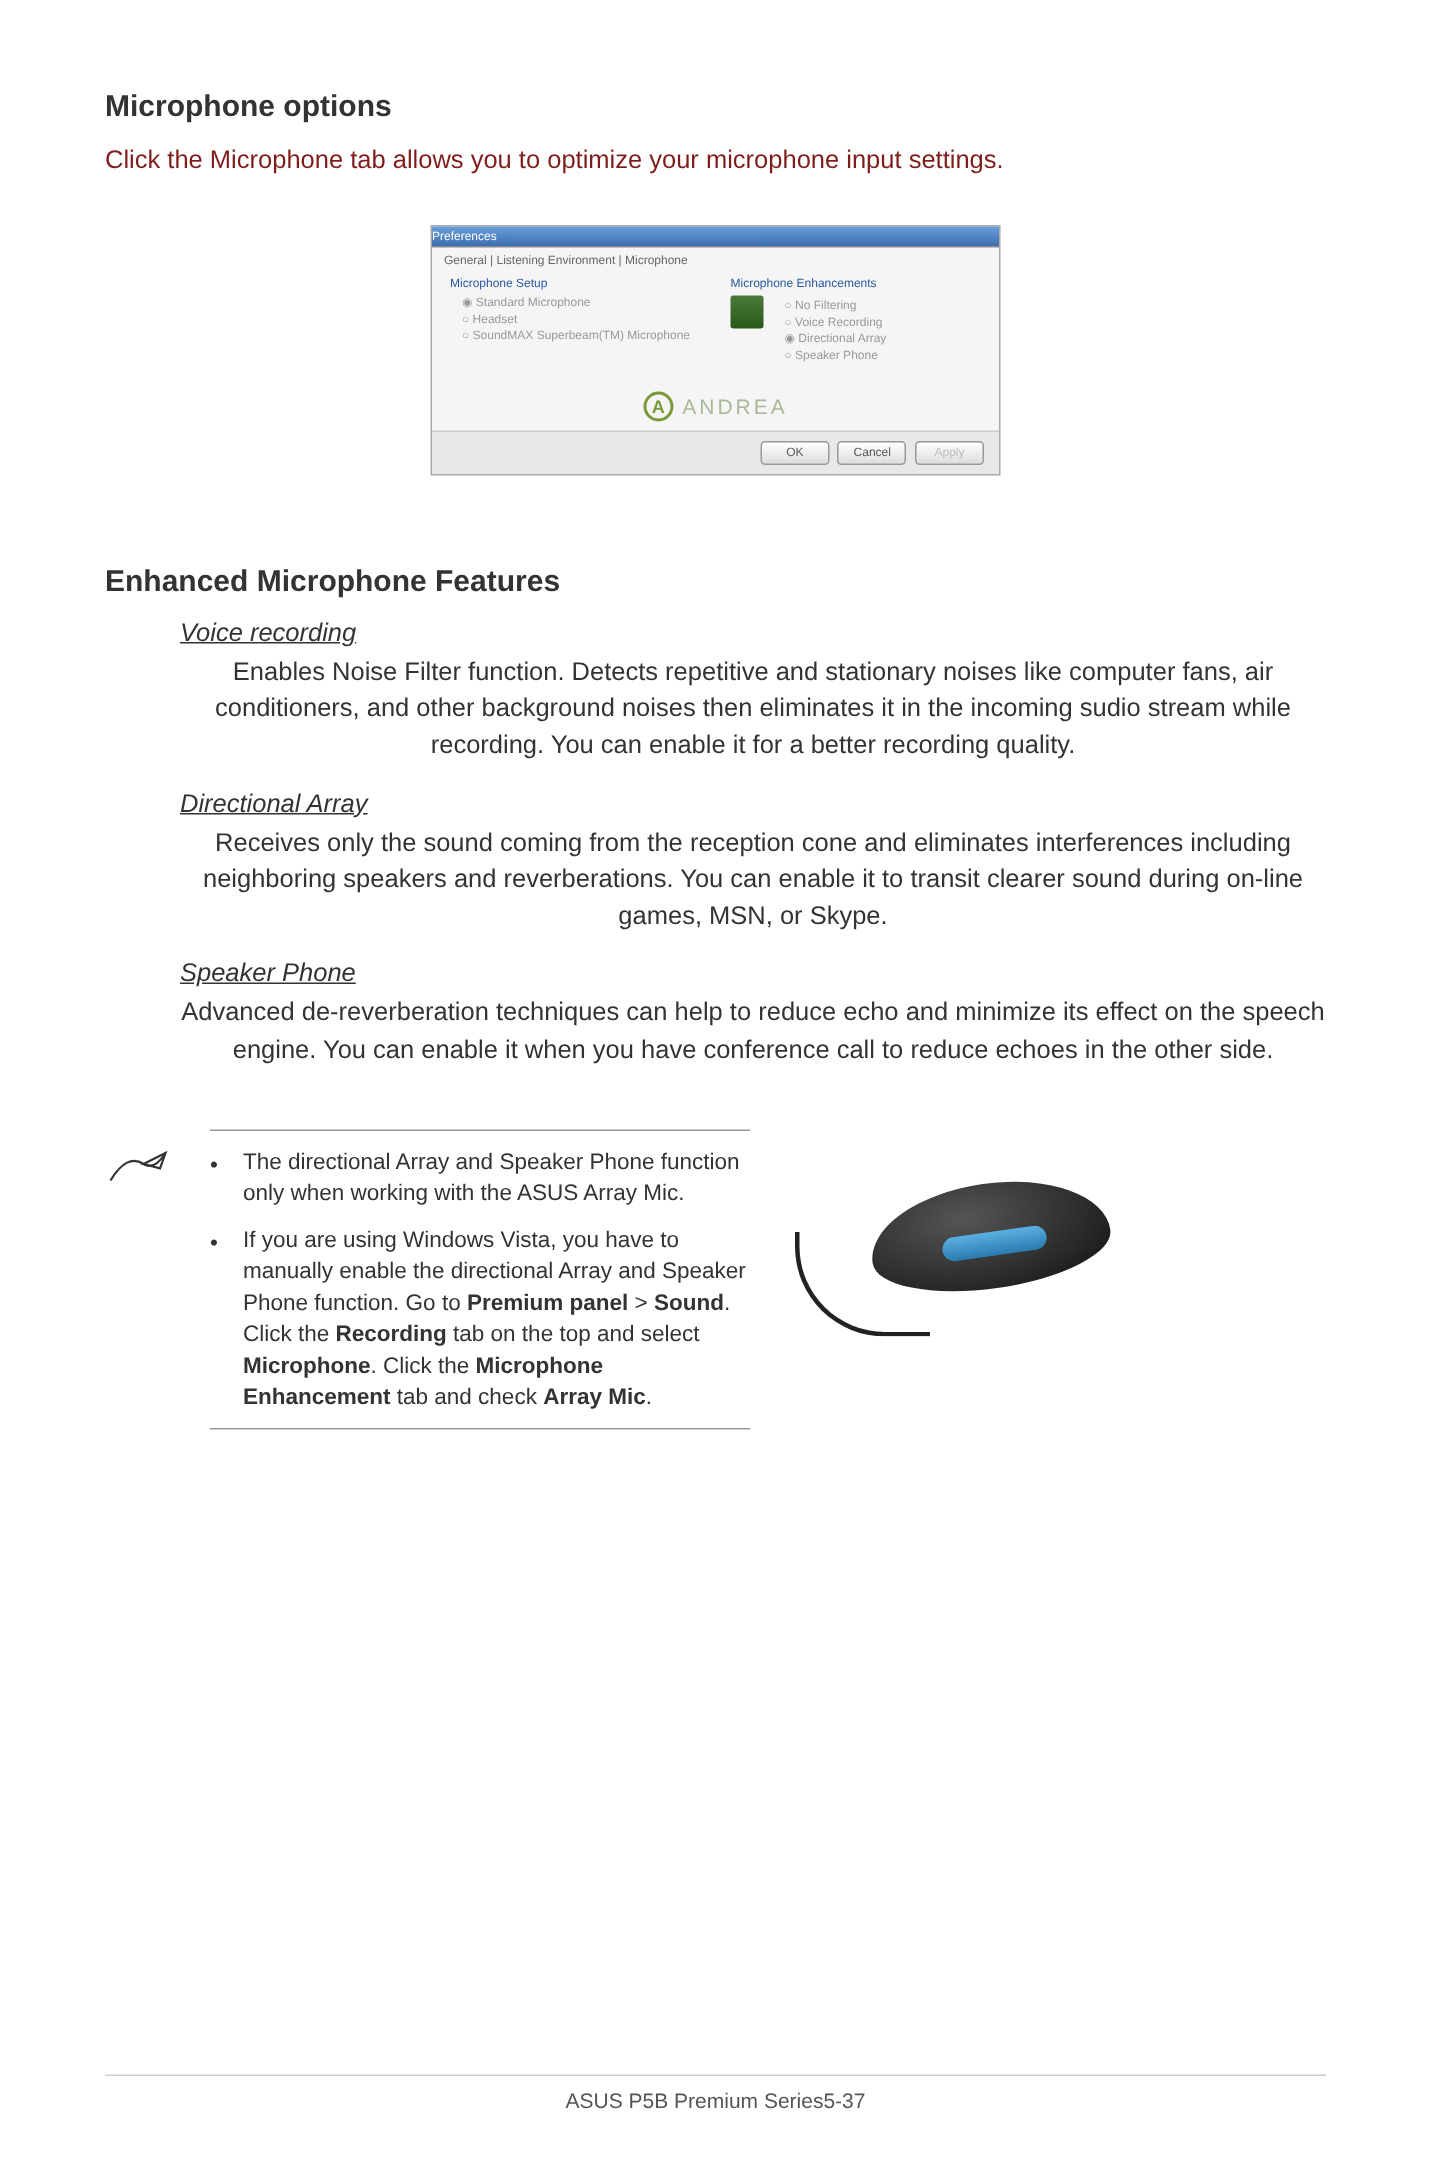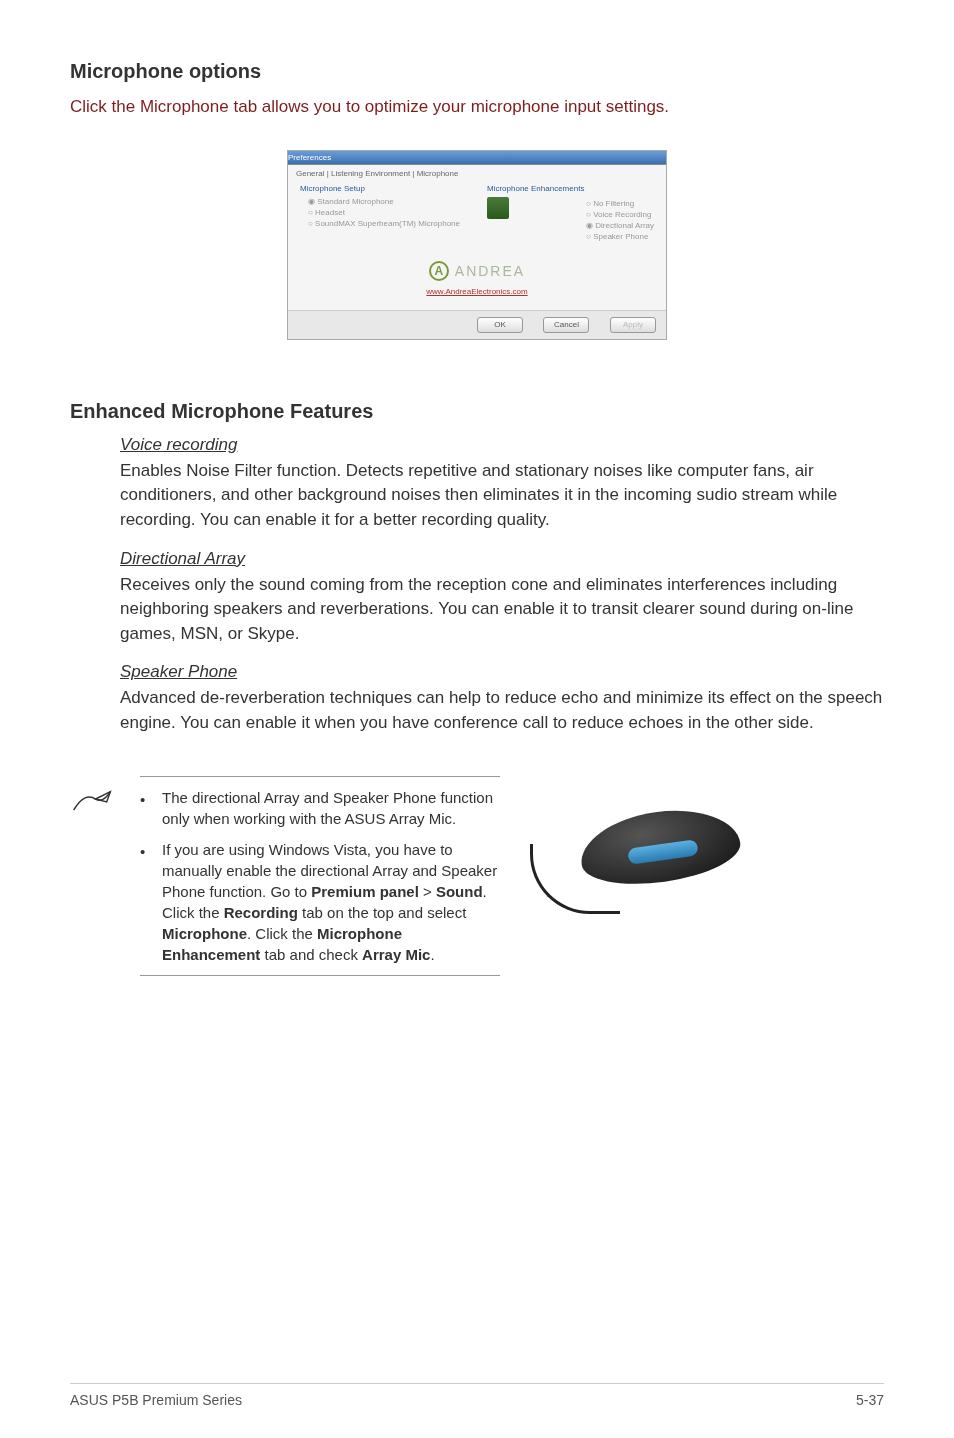--- a/index.html
+++ b/index.html
@@ -36,20 +36,21 @@
       font-style: italic;
       text-decoration: underline;
       color: #333;
       margin-bottom: 4px;
     }
     .sub-body {
       font-size: 17px;
       line-height: 1.45;
       color: #333;
       margin-bottom: 16px;
+      text-align: center;
     }
     .screenshot-wrap {
       text-align: center;
       margin: 30px 0 60px 0;
     }
     .screenshot {
       display: inline-block;
       width: 380px;
       border: 1px solid #aaa;
       background: #f5f5f5;
@@ -86,21 +87,20 @@
     .sc-opt {
       display: block;
       font-size: 8px;
       margin: 2px 0 2px 8px;
       color: #999;
     }
     .sc-iconrow {
       display: flex;
       align-items: flex-start;
       gap: 6px;
-      justify-content: space-between;
     }
     .sc-chip {
       width: 22px;
       height: 22px;
       background: linear-gradient(#4a7a3a, #2a5a1a);
       border-radius: 2px;
     }
     .sc-andrea {
       text-align: center;
       padding: 10px 0 6px 0;
@@ -143,21 +143,21 @@
     .sc-btn {
       display: inline-block;
       width: 46px;
       height: 16px;
       background: linear-gradient(#fff, #ddd);
       border: 1px solid #999;
       border-radius: 3px;
       font-size: 8px;
       line-height: 14px;
       text-align: center;
-      margin-left: 18px;
+      margin-left: 3px;
       color: #555;
     }
     .sc-btn.disabled {
       color: #bbb;
     }
     .note-section {
       display: flex;
       align-items: flex-start;
       gap: 20px;
       margin-top: 40px;
@@ -233,21 +233,21 @@
       background: transparent;
     }
     .footer {
       position: absolute;
       bottom: 30px;
       left: 70px;
       right: 70px;
       border-top: 1px solid #ccc;
       padding-top: 8px;
       display: flex;
-      justify-content: space-between;
+      justify-content: center;
       font-size: 14px;
       color: #555;
     }
     b { font-weight: bold; }
   </style>
 </head>
 <body>
 
 <div class="section-heading">Microphone options</div>
 <div class="body-text">Click the Microphone tab allows you to optimize your microphone input settings.</div>
@@ -275,21 +275,20 @@
           </div>
         </div>
       </div>
     </div>
     <div class="sc-andrea">
       <div class="sc-andrea-logo">
         <div class="sc-logo-circle">A</div>
         <div class="sc-andrea-text">ANDREA</div>
       </div>
     </div>
-    <div class="sc-link">www.AndreaElectronics.com</div>
     <div class="sc-buttons">
       <span class="sc-btn">OK</span>
       <span class="sc-btn">Cancel</span>
       <span class="sc-btn disabled">Apply</span>
     </div>
   </div>
 </div>
 
 <div class="section-heading">Enhanced Microphone Features</div>
 <div class="indented-block">

